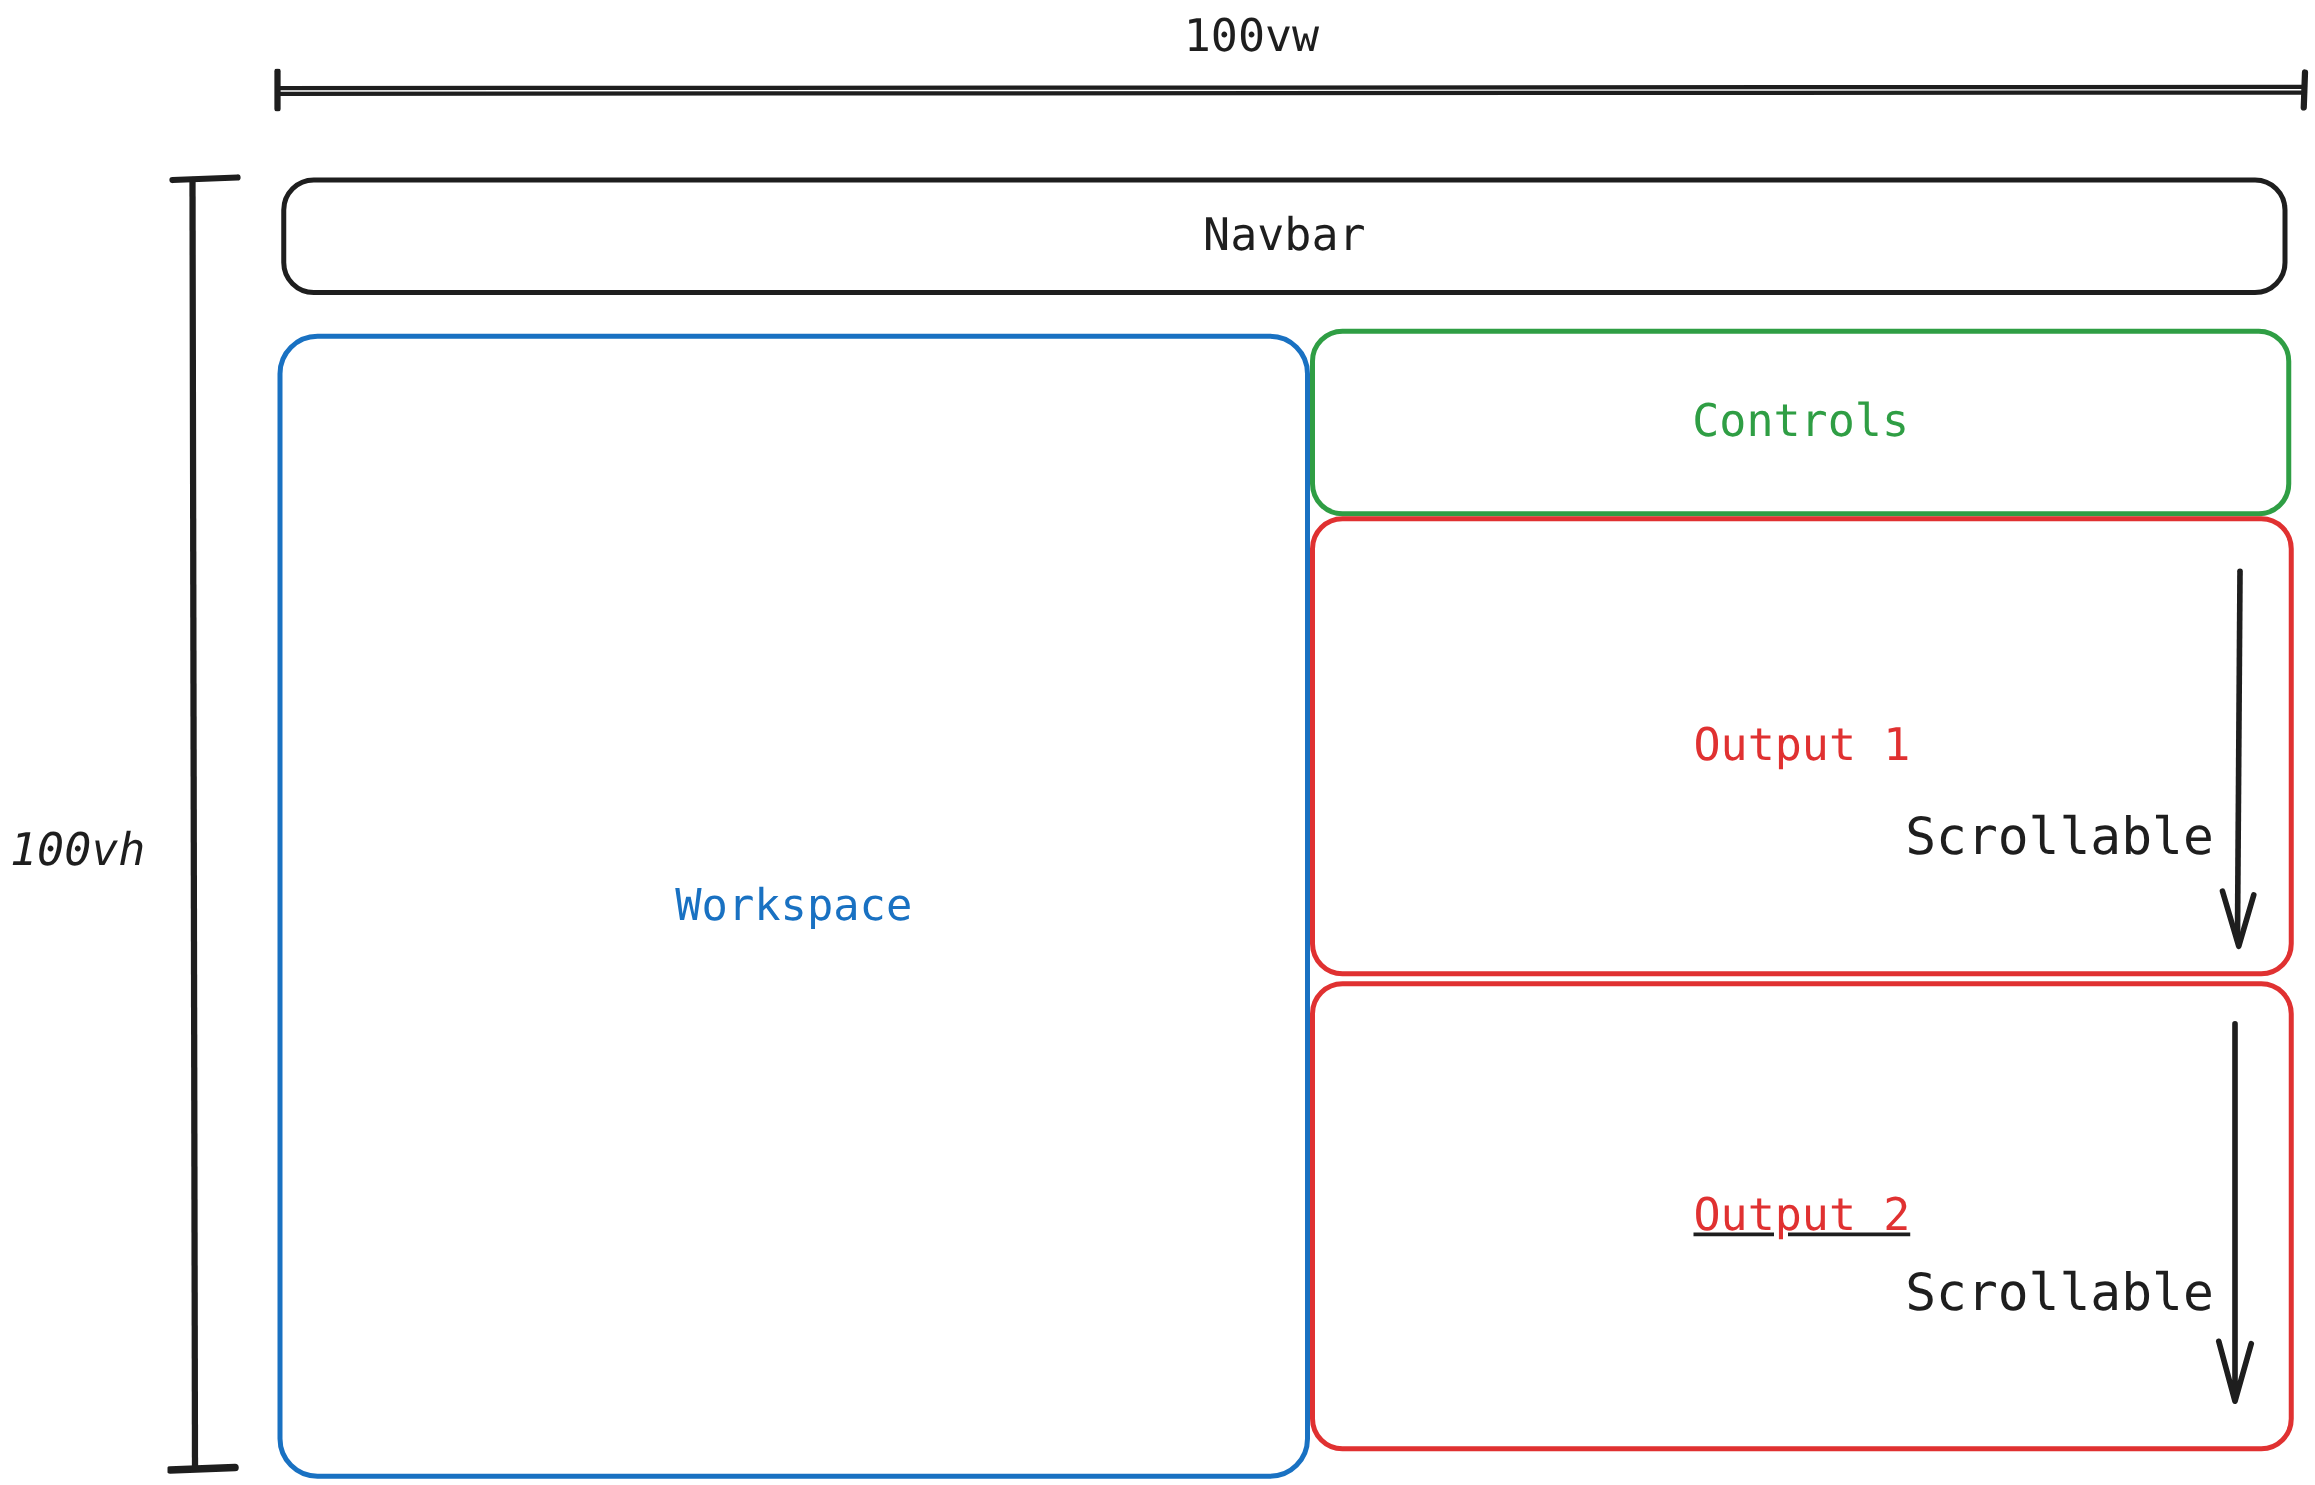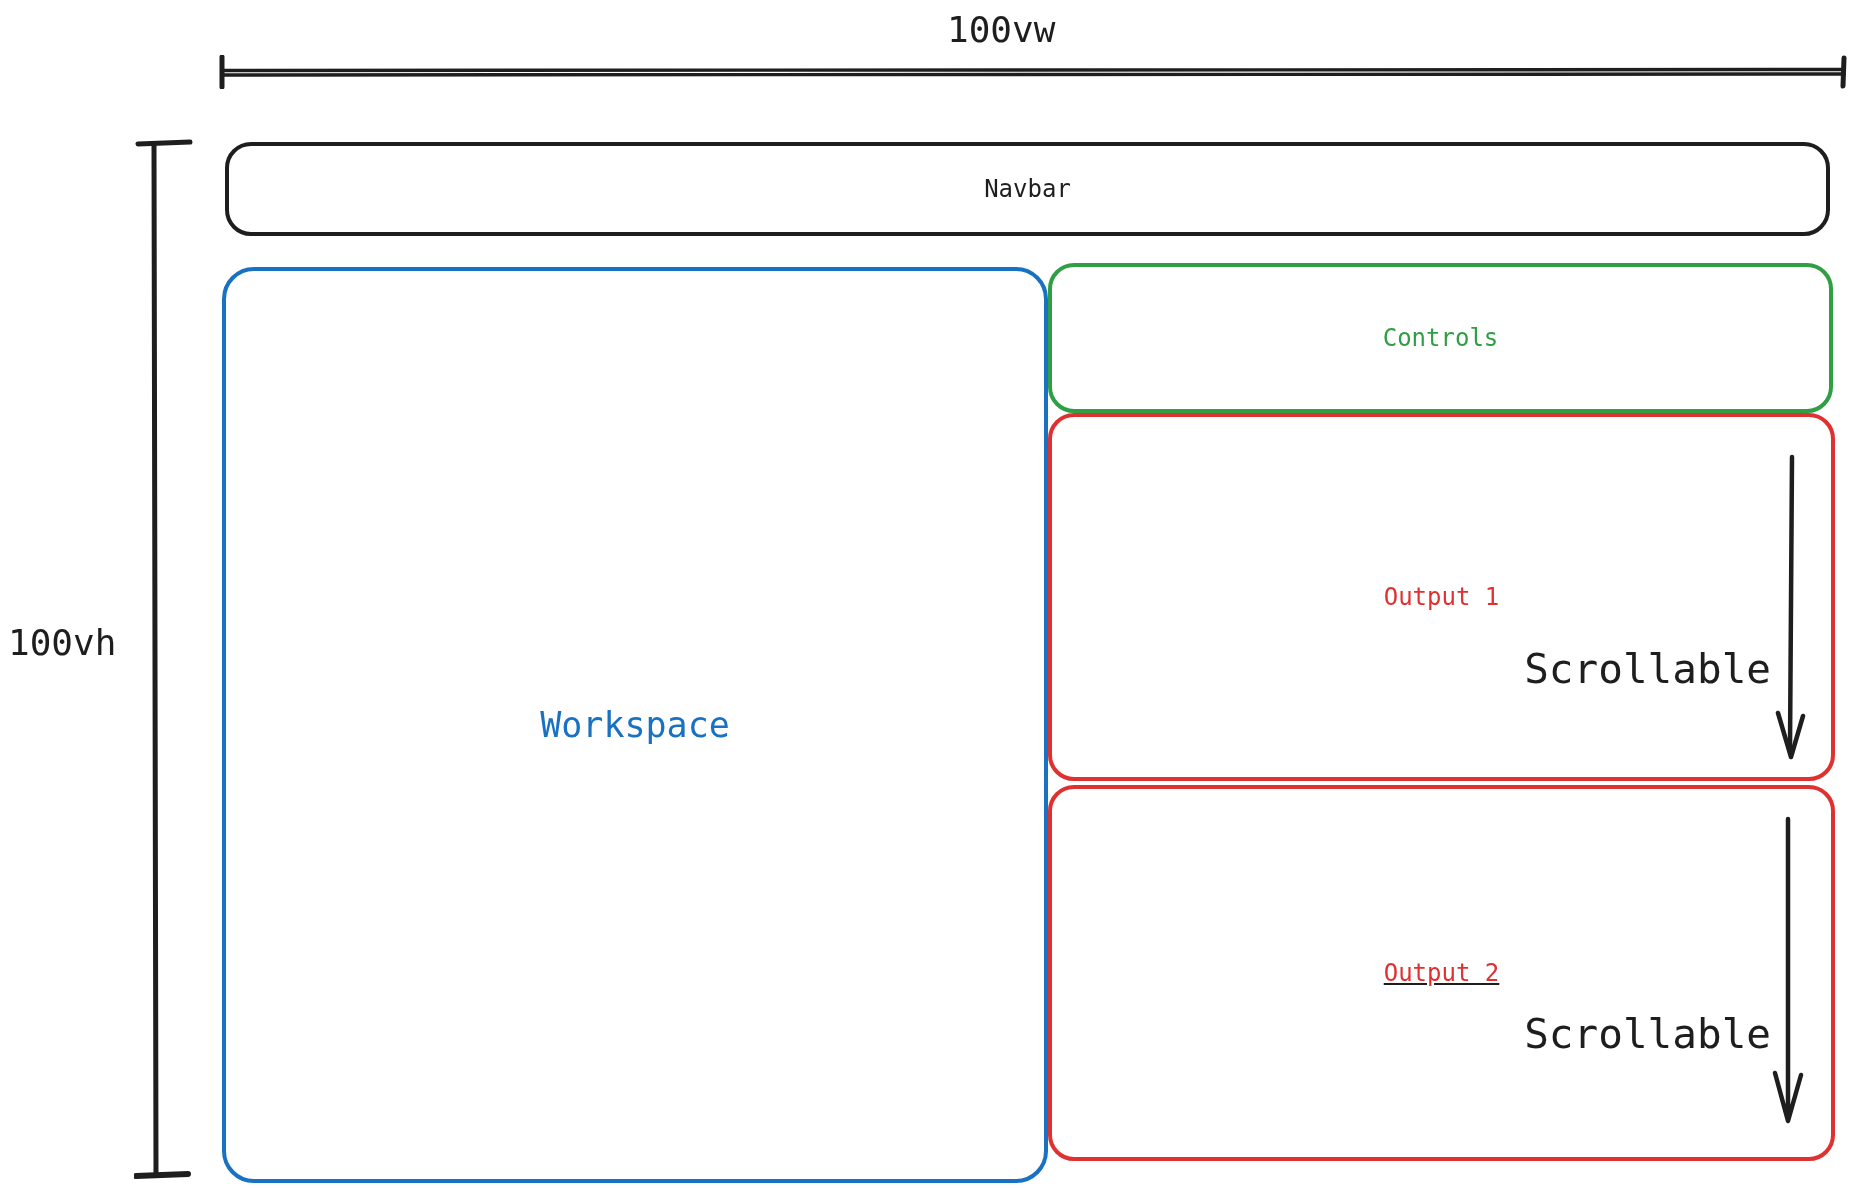--- a/index.html
+++ b/index.html
@@ -21,21 +21,21 @@
   .box{
     position:absolute;
     border-style:solid;
     border-width:4px;
     background:transparent;
     display:flex;
     align-items:center;
     justify-content:center;
   }
   .box-label{
-    font-size:24px;
+    font-size:36px;
     line-height:1.2;
     white-space:nowrap;
   }
   .navbar-box{
     left:225px;top:142px;width:1597px;height:86px;
     border-color:var(--ink,#1e1e1e);
     border-radius:26px;
   }
   .workspace-box{
     left:222px;top:267px;width:818px;height:908px;
@@ -81,21 +81,21 @@
 
   <div class="abs dim-label" style="left:947px;top:12px;">100vw</div>
 
   <svg class="abs" style="left:218px;top:55px;" width="1630" height="34" viewBox="0 0 1630 34">
     <path d="M4 2 L4 32" stroke-width="5"></path>
     <path d="M1626 3 L1625 31" stroke-width="5"></path>
     <path d="M4 15.5 L1626 14.5" stroke-width="3.4"></path>
     <path d="M4 20 L1626 19" stroke-width="3.4"></path>
   </svg>
 
-  <div class="abs dim-label" style="left:8px;top:625px;">100vh</div>
+  <div class="abs dim-label" style="left:8px;top:663px;font-style:italic;">100vh</div>
 
   <svg class="abs" style="left:134px;top:138px;" width="76" height="1044" viewBox="0 0 76 1044">
     <path d="M4 6 L56 4" stroke-width="5"></path>
     <path d="M2 1038 L54 1036" stroke-width="6"></path>
     <path d="M20 6 L22 1036" stroke-width="5"></path>
   </svg>
 
   <div class="box navbar-box">
     <span class="box-label">Navbar</span>
   </div>

